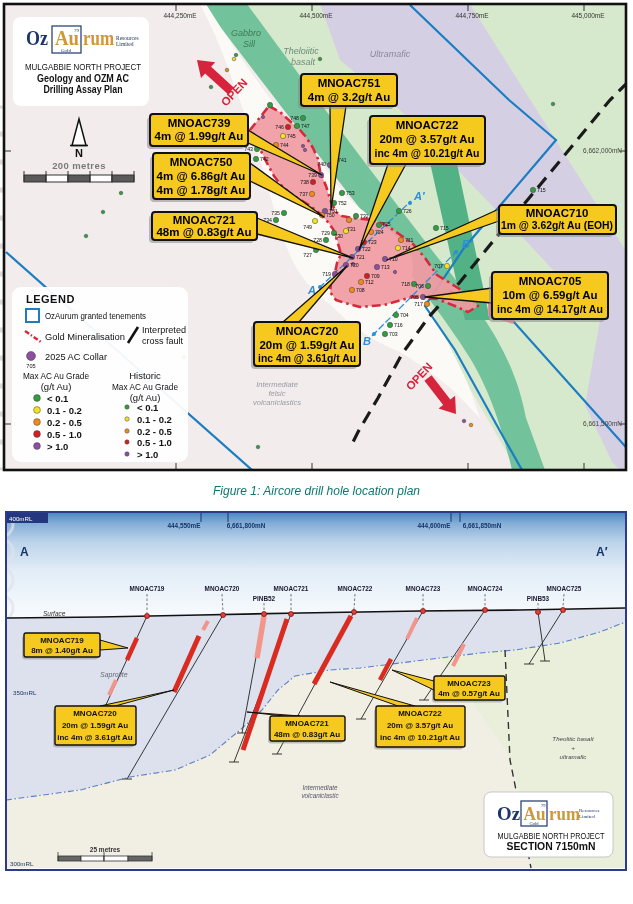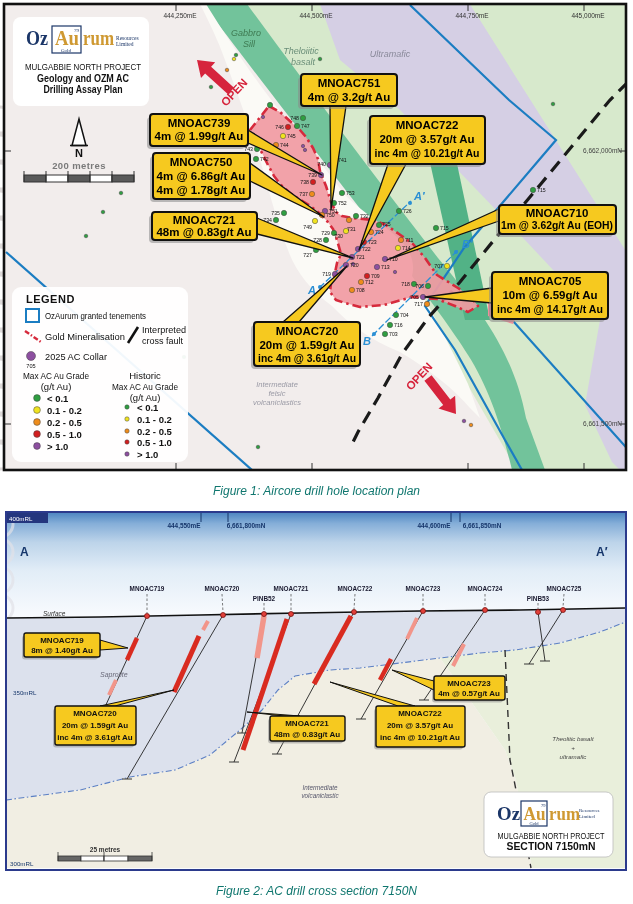--- a/index.html
+++ b/index.html
@@ -568,14 +568,13 @@
 <text x="549" y="820" font-size="18.5" font-weight="bold" fill="#cf9932" textLength="31" lengthAdjust="spacingAndGlyphs">rum</text>
 <text x="579" y="812" font-size="5" fill="#1b3668">Resources</text>
 <text x="579" y="818" font-size="5" fill="#1b3668">Limited</text>
 </g>
 <text x="551" y="839" font-size="8.8" fill="#111" text-anchor="middle" textLength="107" lengthAdjust="spacingAndGlyphs">MULGABBIE NORTH PROJECT</text>
 <text x="551" y="850" font-size="10" font-weight="bold" fill="#111" text-anchor="middle" textLength="89" lengthAdjust="spacingAndGlyphs">SECTION 7150mN</text>
 </g>
 </g>
 <rect x="6" y="512" width="620" height="358" fill="none" stroke="#2b3a8c" stroke-width="2"></rect>
 </svg>
-<div class="cap" style="top:884px;">Figure 2: AC drill cross section 7150N</div>
 </div>
 
 </body></html>

